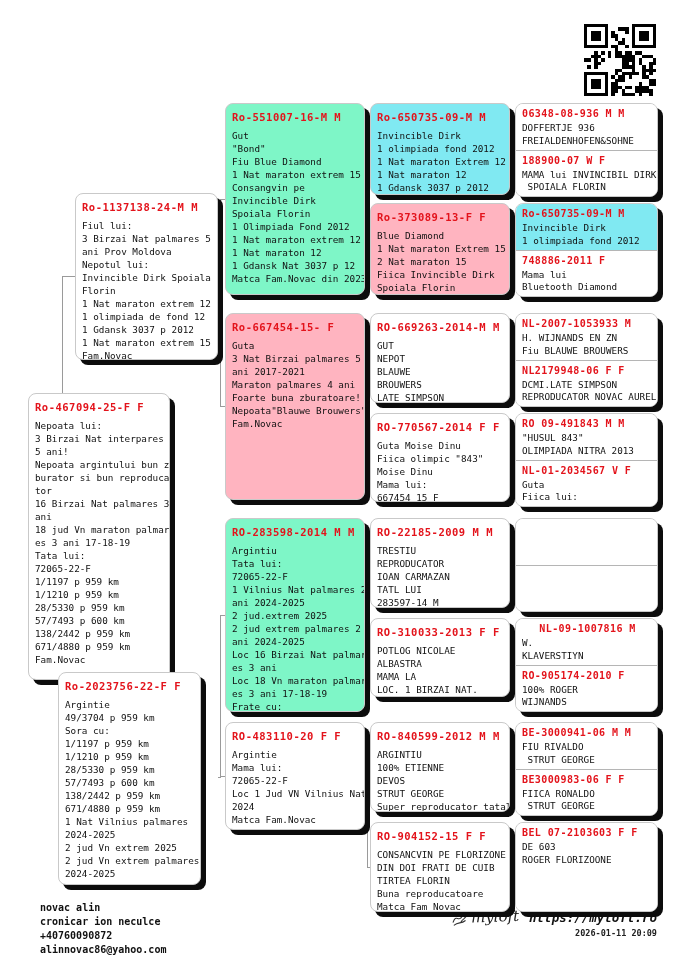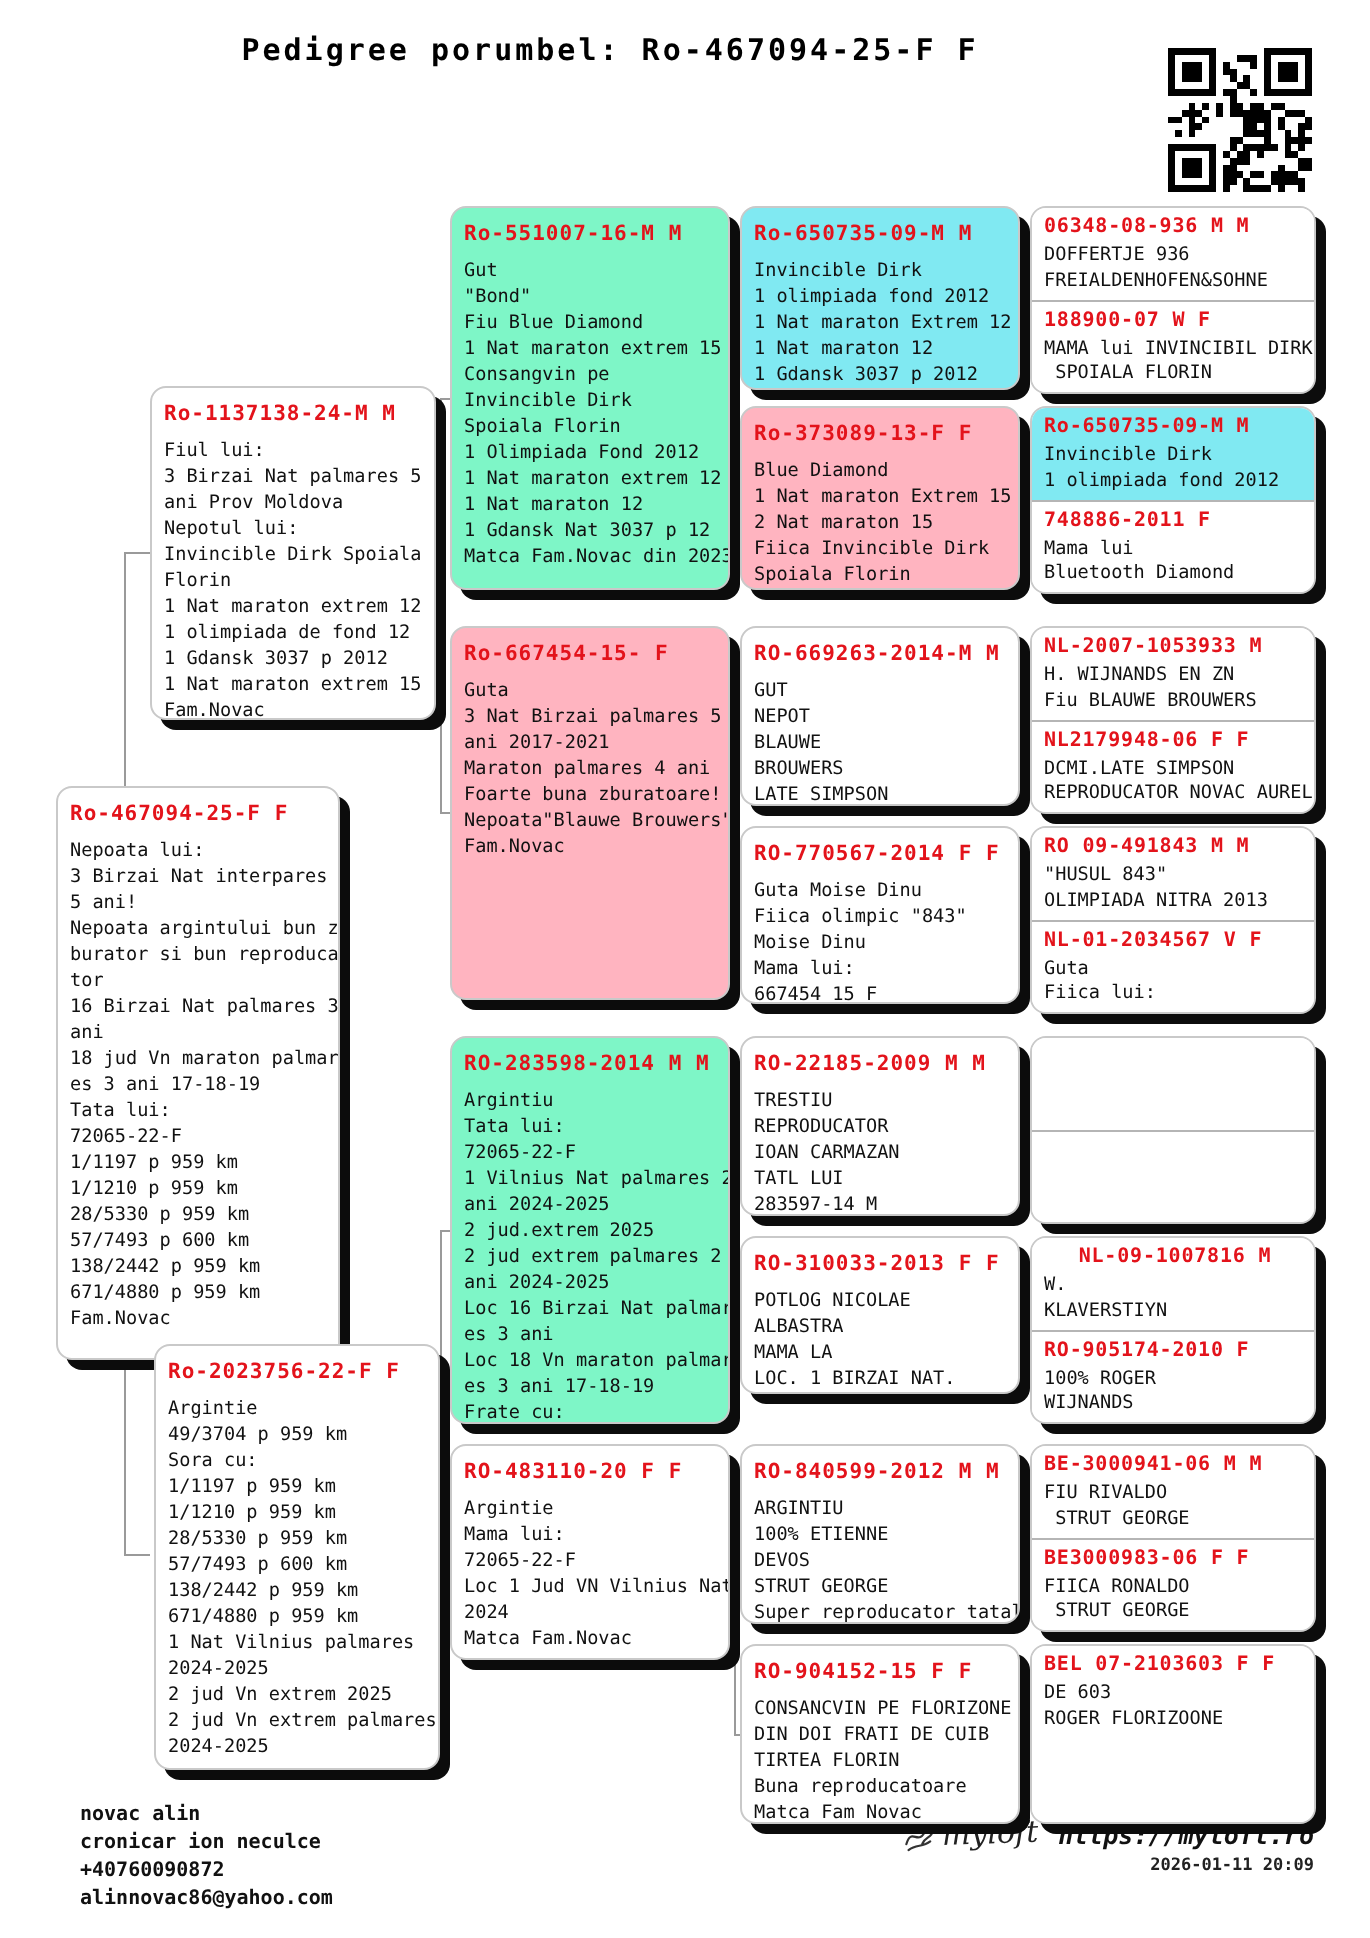--- a/index.html
+++ b/index.html
@@ -26,21 +26,20 @@
   .logo-row{display:flex;align-items:center;justify-content:flex-end;gap:10px;}
   .logo{display:flex;align-items:center;gap:2px;font-family:"DejaVu Serif","Liberation Serif",serif;
         font-style:italic;font-size:15px;color:#222;transform:rotate(-2deg);}
   .myloft-url{font-size:12.5px;font-weight:bold;font-style:italic;color:#111;text-decoration:none;}
   .timestamp{font-size:8.5px;font-weight:bold;color:#222;margin-top:2px;}
 </style>
 </head>
 <body>
 
 <div class="page">
-  <h1 class="page-title">Pedigree porumbel: Ro-467094-25-F F</h1>
 
   <svg class="qr" id="qr-svg" viewBox="0 0 21 21" shape-rendering="crispEdges">
       <rect x="0" y="0" width="21" height="21" fill="#fff"></rect>
       <rect x="0" y="0" width="7" height="7" fill="#000"></rect>
       <rect x="1" y="1" width="5" height="5" fill="#fff"></rect>
       <rect x="2" y="2" width="3" height="3" fill="#000"></rect>
       <rect x="14" y="0" width="7" height="7" fill="#000"></rect>
       <rect x="15" y="1" width="5" height="5" fill="#fff"></rect>
       <rect x="16" y="2" width="3" height="3" fill="#000"></rect>
       <rect x="0" y="14" width="7" height="7" fill="#000"></rect>
@@ -231,21 +230,21 @@
         <div class="bline">Tata lui:</div>
         <div class="bline">72065-22-F</div>
         <div class="bline">1/1197 p 959 km</div>
         <div class="bline">1/1210 p 959 km</div>
         <div class="bline">28/5330 p 959 km</div>
         <div class="bline">57/7493 p 600 km</div>
         <div class="bline">138/2442 p 959 km</div>
         <div class="bline">671/4880 p 959 km</div>
         <div class="bline">Fam.Novac</div>
       </div>
-      <div class="abox" style="left: 77px; top: 672px; width: 143px; height: 213px; background: rgb(255, 255, 255);">
+      <div class="abox" style="left: 58px; top: 672px; width: 143px; height: 213px; background: rgb(255, 255, 255);">
         <div class="btitle" style="color: rgb(227, 19, 27);">Ro-2023756-22-F F</div>
         <div class="bline">Argintie</div>
         <div class="bline">49/3704 p 959 km</div>
         <div class="bline">Sora cu:</div>
         <div class="bline">1/1197 p 959 km</div>
         <div class="bline">1/1210 p 959 km</div>
         <div class="bline">28/5330 p 959 km</div>
         <div class="bline">57/7493 p 600 km</div>
         <div class="bline">138/2442 p 959 km</div>
         <div class="bline">671/4880 p 959 km</div>

